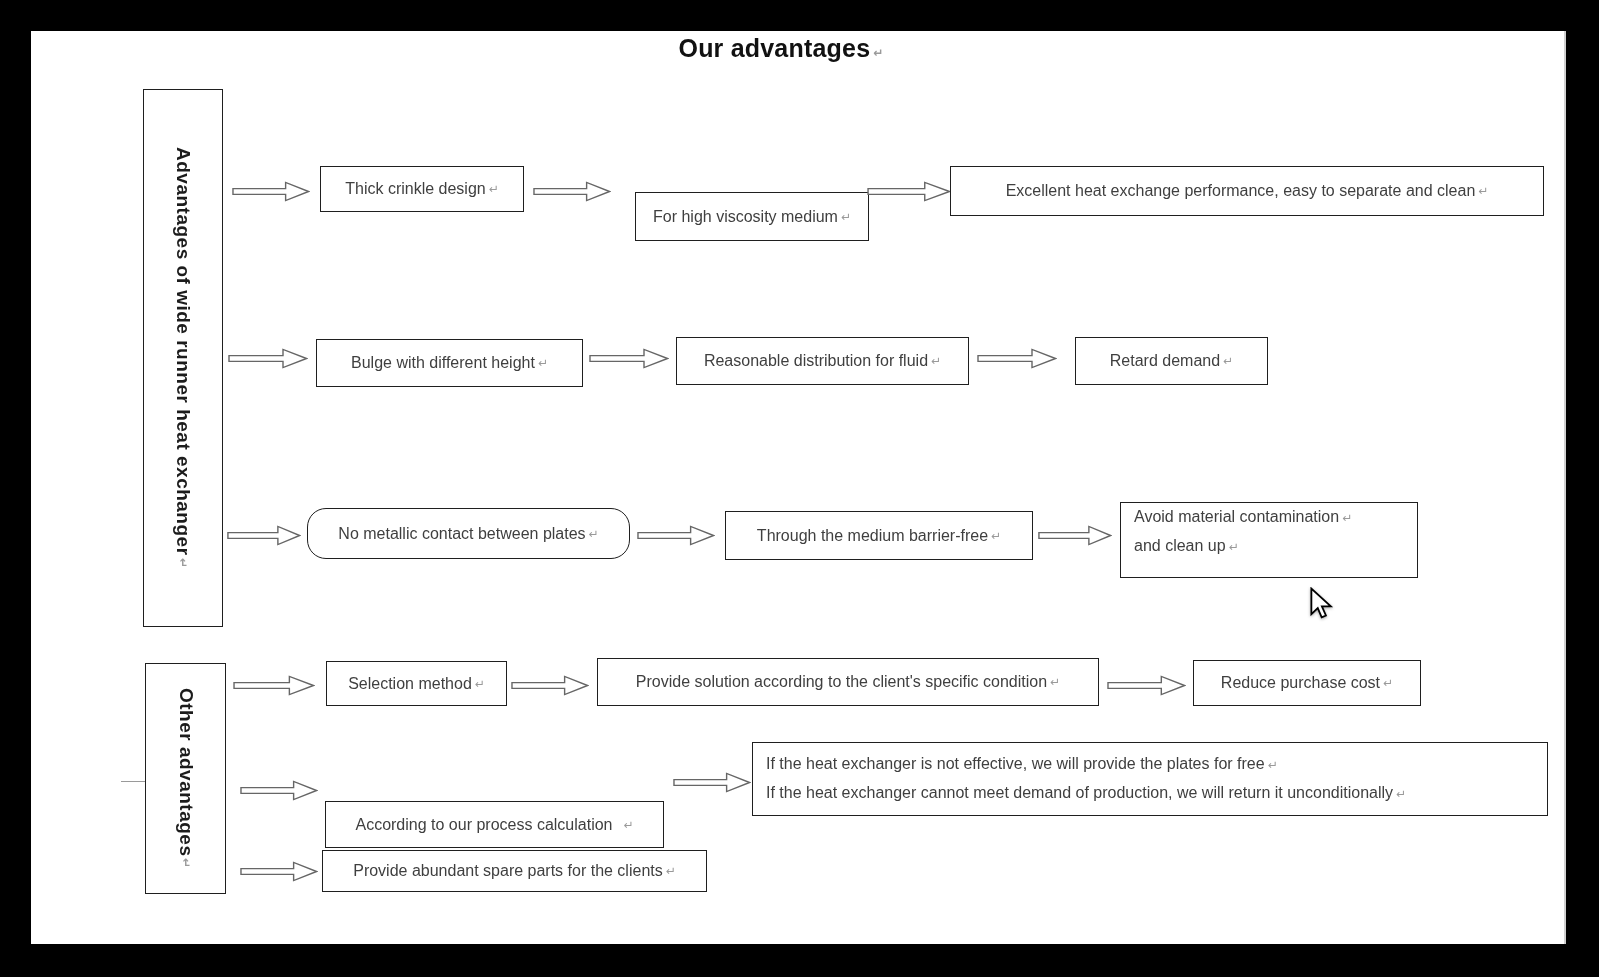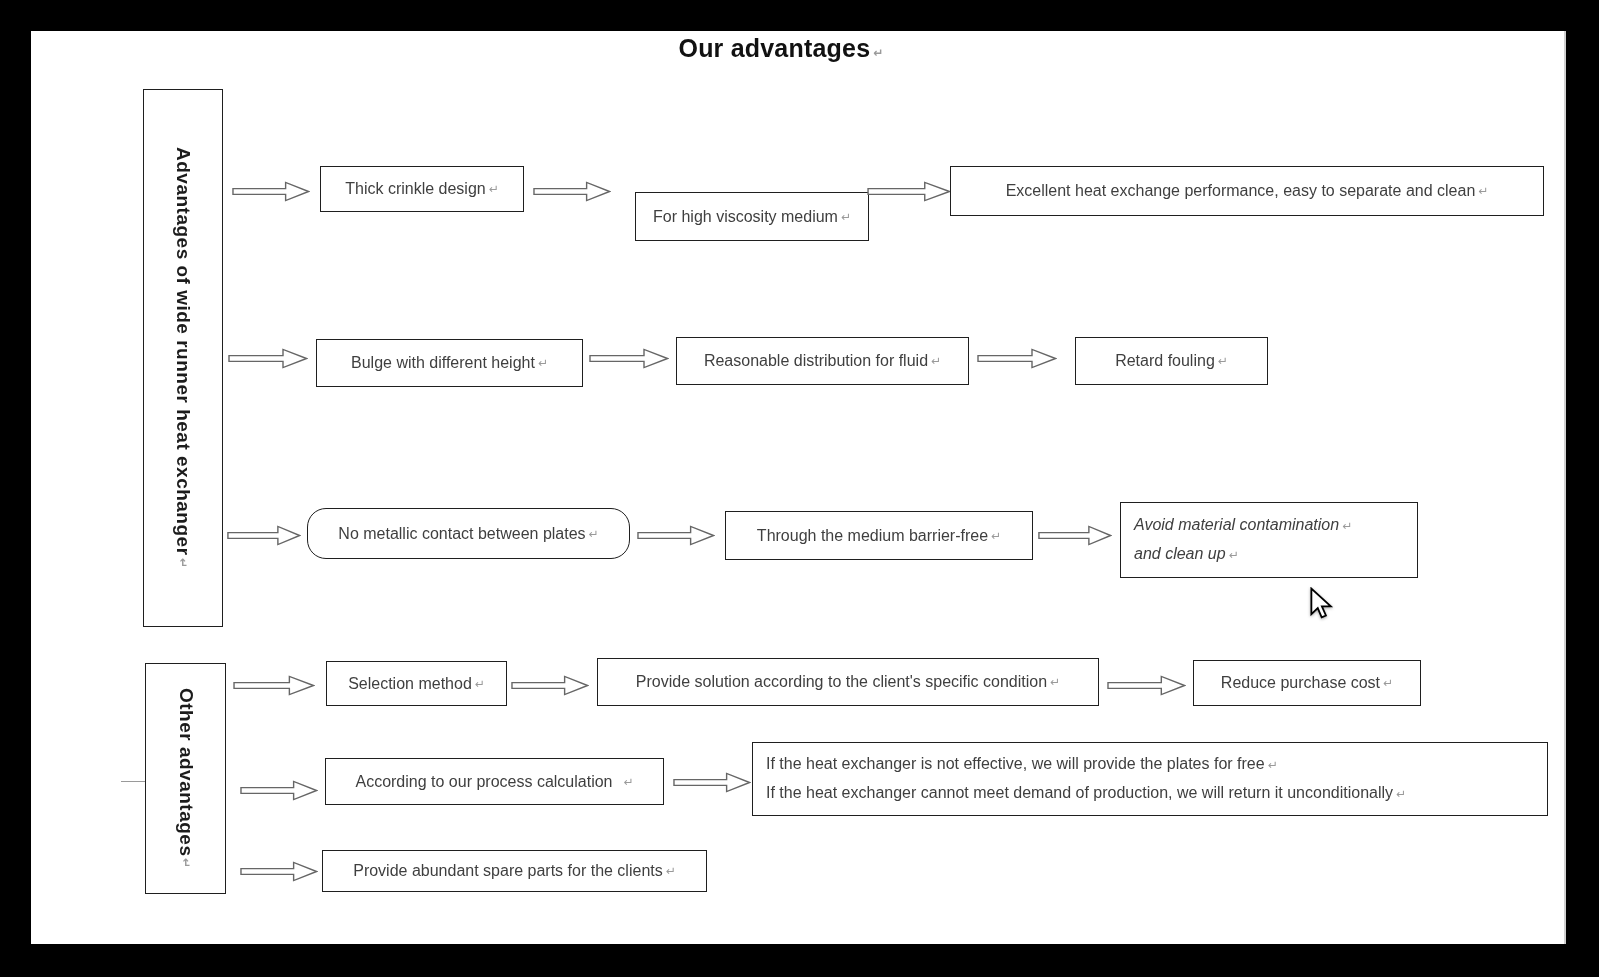--- a/index.html
+++ b/index.html
@@ -93,42 +93,42 @@
       <use href="#barrow"></use>
     </svg>
   <div class="fbox" style="left:645px;top:306px;width:291px;height:46px;">
       <span>Reasonable distribution for fluid</span>
       <span class="mark">↵</span>
     </div>
   <svg class="arrow" style="left:946px;top:317px;" width="80" height="21" viewBox="0 0 80 22" preserveAspectRatio="none">
       <use href="#barrow"></use>
     </svg>
   <div class="fbox" style="left:1044px;top:306px;width:191px;height:46px;">
-      <span>Retard fouling</span>
+      <span>Retard demand</span>
       <span class="mark">↵</span>
     </div>
 
   <svg class="arrow" style="left:196px;top:494px;" width="74" height="21" viewBox="0 0 80 22" preserveAspectRatio="none">
       <use href="#barrow"></use>
     </svg>
   <div class="fbox" style="left:276px;top:477px;width:321px;height:49px;border-radius:19px;">
       <span>No metallic contact between plates</span>
       <span class="mark">↵</span>
     </div>
   <svg class="arrow" style="left:606px;top:494px;" width="78" height="21" viewBox="0 0 80 22" preserveAspectRatio="none">
       <use href="#barrow"></use>
     </svg>
   <div class="fbox" style="left:694px;top:480px;width:306px;height:47px;">
       <span>Through the medium barrier-free</span>
       <span class="mark">↵</span>
     </div>
   <svg class="arrow" style="left:1007px;top:494px;" width="74" height="21" viewBox="0 0 80 22" preserveAspectRatio="none">
       <use href="#barrow"></use>
     </svg>
-  <div class="fbox left" style="left:1089px;top:471px;width:270px;height:74px;justify-content:center;font-style:italic;">
+  <div class="fbox left" style="left:1089px;top:471px;width:270px;height:74px;">
     <span class="ln"><span>Avoid material contamination</span><span class="mark">↵</span></span>
     <span class="ln"><span>and clean up</span><span class="mark">↵</span></span>
   </div>
 
   <div class="leader" style="left:90px;top:750px;width:24px;"></div>
   <div class="vbox" style="left:114px;top:632px;width:79px;height:229px;">
     <div class="vlabel"><span>Other advantages</span><span class="mark">↵</span></div>
   </div>
 
   <svg class="arrow" style="left:202px;top:644px;" width="82" height="21" viewBox="0 0 80 22" preserveAspectRatio="none">
@@ -149,21 +149,21 @@
       <use href="#barrow"></use>
     </svg>
   <div class="fbox" style="left:1162px;top:629px;width:226px;height:44px;">
       <span>Reduce purchase cost</span>
       <span class="mark">↵</span>
     </div>
 
   <svg class="arrow" style="left:209px;top:749px;" width="78" height="21" viewBox="0 0 80 22" preserveAspectRatio="none">
       <use href="#barrow"></use>
     </svg>
-  <div class="fbox" style="left:294px;top:727px;width:337px;height:45px;gap:8px;">
+  <div class="fbox" style="left:294px;top:770px;width:337px;height:45px;gap:8px;">
       <span>According to our process calculation</span>
       <span class="mark">↵</span>
     </div>
   <svg class="arrow" style="left:642px;top:741px;" width="78" height="21" viewBox="0 0 80 22" preserveAspectRatio="none">
       <use href="#barrow"></use>
     </svg>
   <div class="fbox left" style="left:721px;top:711px;width:768px;height:72px;justify-content:center;">
     <span class="ln"><span>If the heat exchanger is not effective, we will provide the plates for free</span><span class="mark">↵</span></span>
     <span class="ln"><span>If the heat exchanger cannot meet demand of production, we will return it unconditionally</span><span class="mark">↵</span></span>
   </div>

